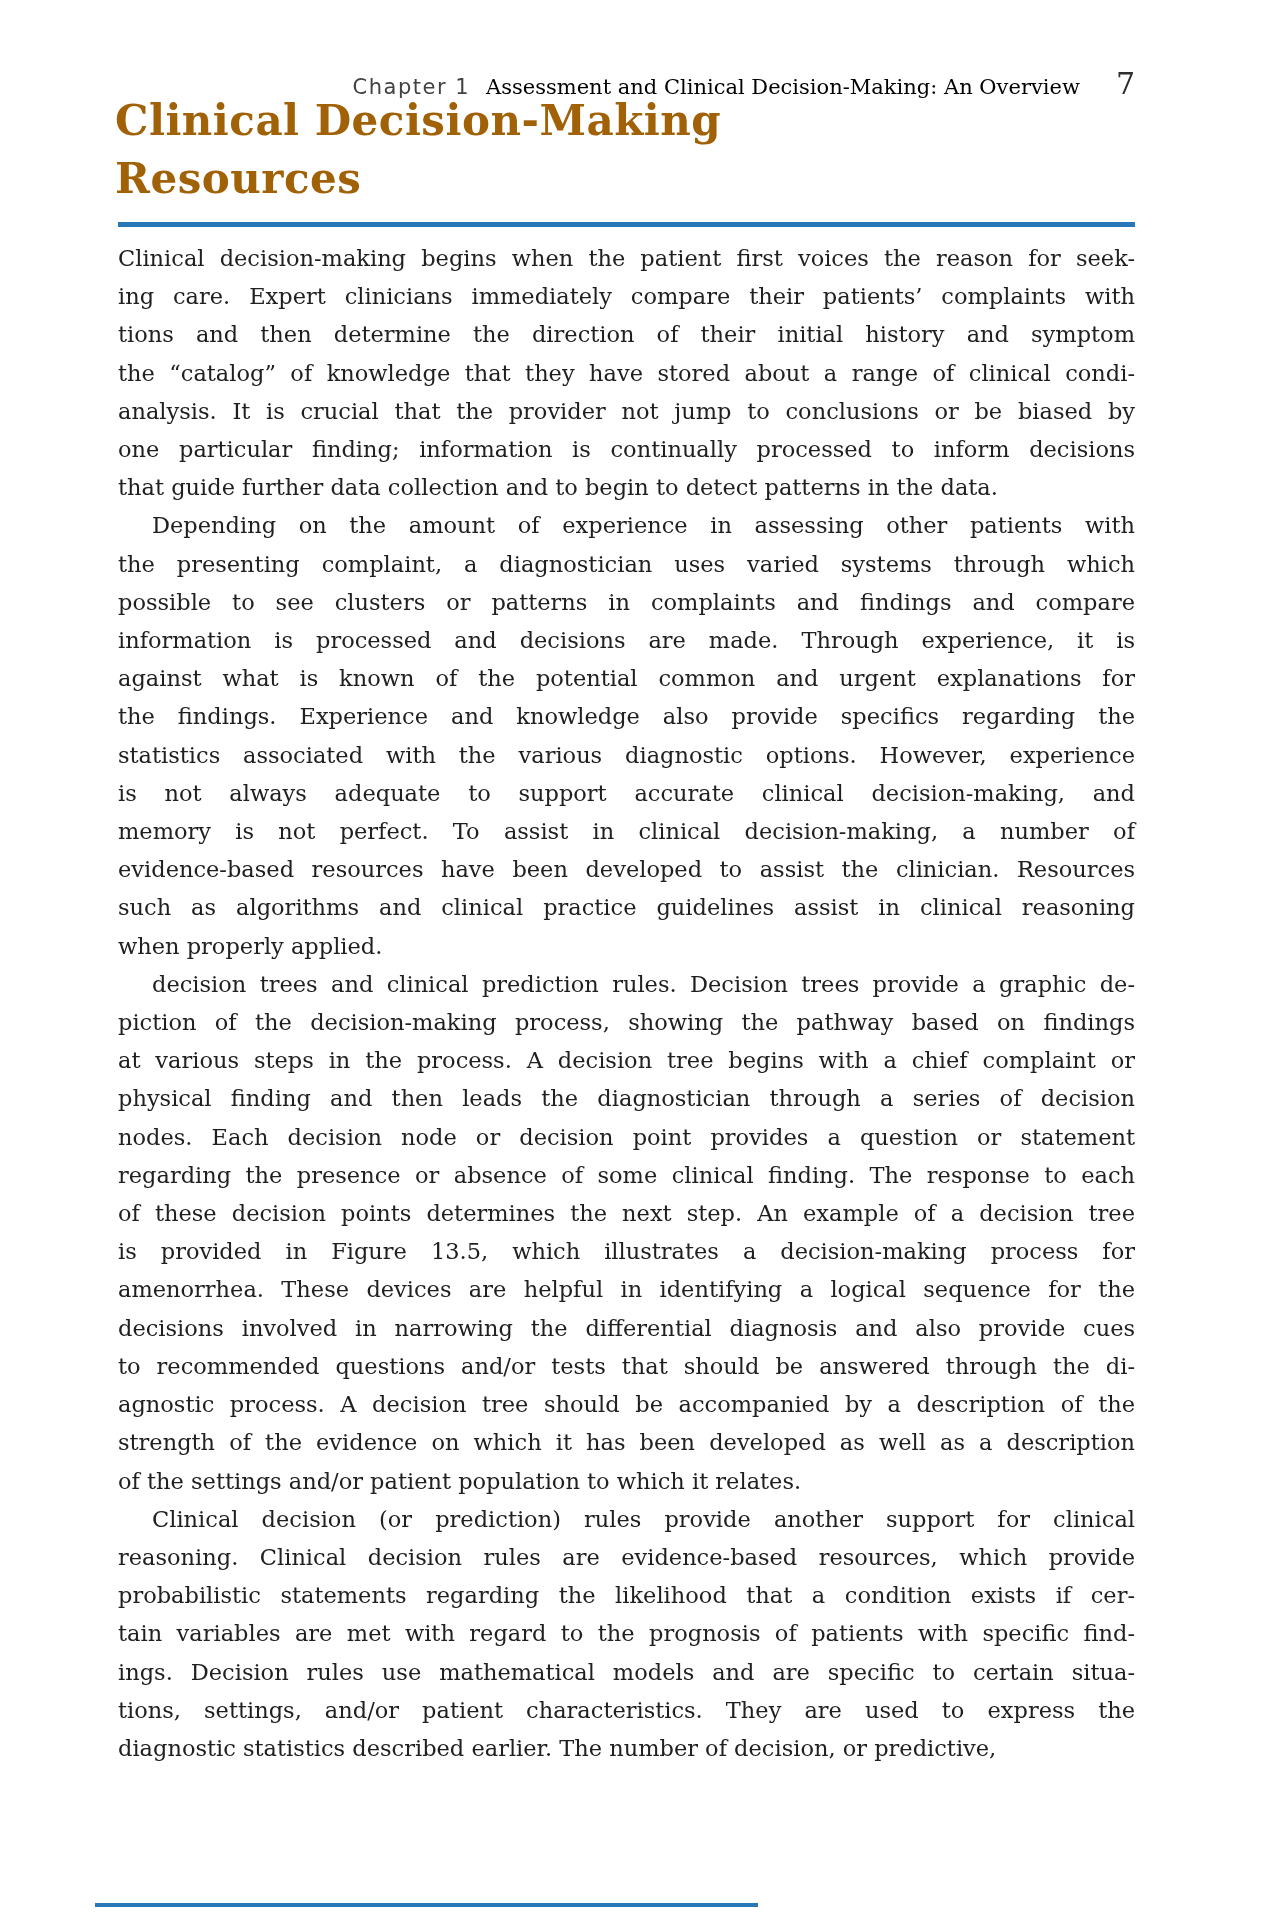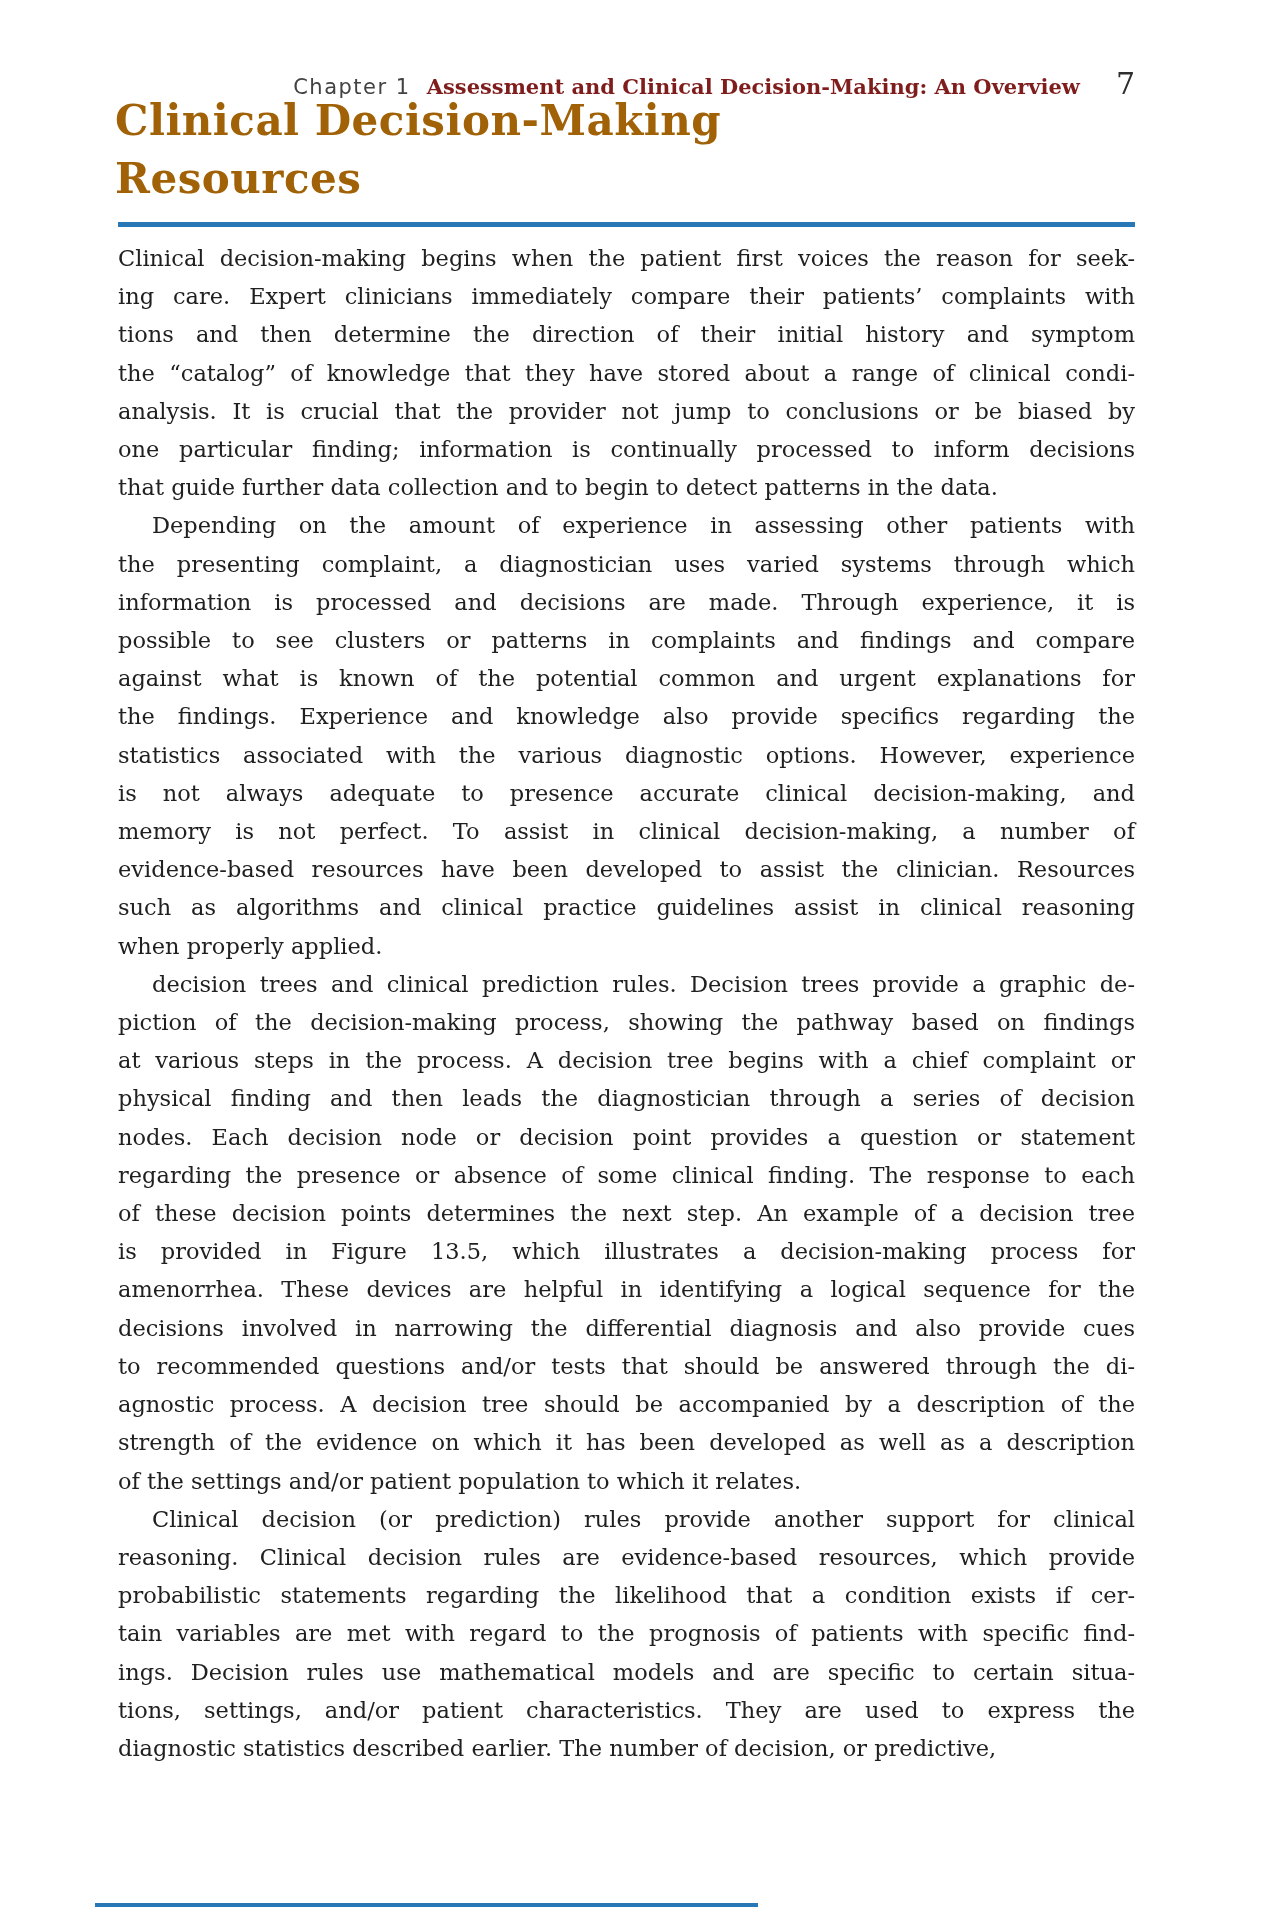--- a/index.html
+++ b/index.html
@@ -31,22 +31,22 @@
     font-family: "DejaVu Sans", "Liberation Sans", sans-serif;
     font-size: 21px;
     font-weight: 400;
     letter-spacing: 1.5px;
     color: #424242;
     margin-right: 16px;
   }
   .chapter-title {
     font-family: "DejaVu Serif", "Liberation Serif", serif;
     font-size: 21px;
-    font-weight: bold;
-    color: #7f1d1d;
+    font-weight: normal;
+    color: #000000;
   }
   .page-number {
     font-family: "DejaVu Serif", "Liberation Serif", serif;
     font-size: 30px;
     font-weight: 500;
     color: #2e2e2e;
     margin-left: 36px;
   }
   .section-title {
     position: absolute;
@@ -119,26 +119,26 @@
         <div class="line">ing care. Expert clinicians immediately compare their patients’ complaints with</div>
         <div class="line">tions and then determine the direction of their initial history and symptom</div>
         <div class="line">the “catalog” of knowledge that they have stored about a range of clinical condi-</div>
         <div class="line">analysis. It is crucial that the provider not jump to conclusions or be biased by</div>
         <div class="line">one particular finding; information is continually processed to inform decisions</div>
         <div class="line last">that guide further data collection and to begin to detect patterns in the data.</div>
       </div>
       <div class="para indent">
         <div class="line">Depending on the amount of experience in assessing other patients with</div>
         <div class="line">the presenting complaint, a diagnostician uses varied systems through which</div>
+        <div class="line">possible to see clusters or patterns in complaints and findings and compare</div>
         <div class="line">information is processed and decisions are made. Through experience, it is</div>
-        <div class="line">possible to see clusters or patterns in complaints and findings and compare</div>
         <div class="line">against what is known of the potential common and urgent explanations for</div>
         <div class="line">the findings. Experience and knowledge also provide specifics regarding the</div>
         <div class="line">statistics associated with the various diagnostic options. However, experience</div>
-        <div class="line">is not always adequate to presence accurate clinical decision-making, and</div>
+        <div class="line">is not always adequate to support accurate clinical decision-making, and</div>
         <div class="line">memory is not perfect. To assist in clinical decision-making, a number of</div>
         <div class="line">evidence-based resources have been developed to assist the clinician. Resources</div>
         <div class="line">such as algorithms and clinical practice guidelines assist in clinical reasoning</div>
         <div class="line last">when properly applied.</div>
       </div>
       <div class="para indent">
         <div class="line">decision trees and clinical prediction rules. Decision trees provide a graphic de-</div>
         <div class="line">piction of the decision-making process, showing the pathway based on findings</div>
         <div class="line">at various steps in the process. A decision tree begins with a chief complaint or</div>
         <div class="line">physical finding and then leads the diagnostician through a series of decision</div>

